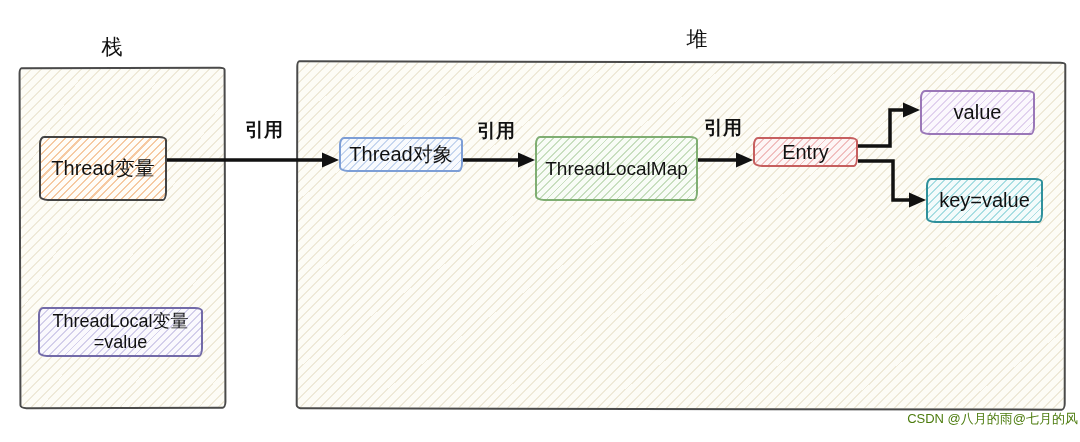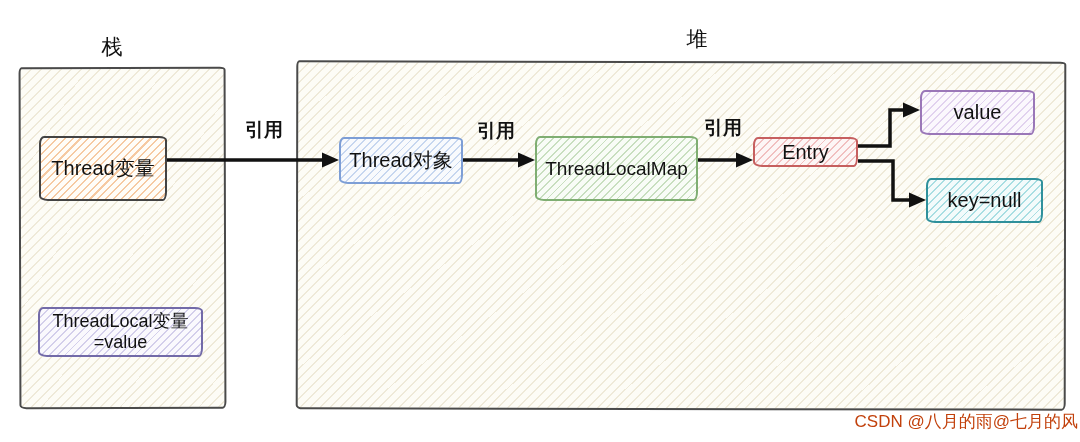--- a/index.html
+++ b/index.html
@@ -64,21 +64,21 @@
   .node-threadlocal-var {
     left: 38px; top: 307px; width: 165px; height: 50px;
     font-size: 18px;
     border-color: #726aa8;
     background-color: #faf9fd;
     background-image: repeating-linear-gradient(135deg,
       rgba(148,138,205,0.38) 0px, rgba(148,138,205,0.38) 1.4px,
       transparent 1.4px, transparent 5.5px);
   }
   .node-thread-obj {
-    left: 339px; top: 137px; width: 124px; height: 47px;
+    left: 339px; top: 137px; width: 124px; height: 35px;
     border-color: #7d9ed6;
     background-color: #f8fafd;
     background-image: repeating-linear-gradient(135deg,
       rgba(130,165,220,0.42) 0px, rgba(130,165,220,0.42) 1.4px,
       transparent 1.4px, transparent 5.5px);
   }
   .node-threadlocal-map {
     left: 535px; top: 136px; width: 163px; height: 65px;
     font-size: 19px;
     border-color: #7fae72;
@@ -139,22 +139,22 @@
   .edge-label-1 { left: 264px; top: 130px; }
   .edge-label-2 { left: 496px; top: 131px; }
   .edge-label-3 { left: 723px; top: 128px; }
 
   
   .watermark {
     position: absolute;
     z-index: 6;
     right: 2px;
     top: 410px;
-    font-size: 17px;
-    color: #c2410c;
+    font-size: 13px;
+    color: #4d7c0f;
     white-space: nowrap;
   }
 </style>
 </head>
 <body>
 
 <div class="canvas">
 
   <div class="region-label stack-label">栈</div>
   <div class="region-label heap-label">堆</div>
@@ -162,21 +162,21 @@
   <div class="region-box stack-box"></div>
   <div class="region-box heap-box"></div>
 
   <div class="node node-thread-var">Thread变量</div>
   <div class="node node-threadlocal-var">ThreadLocal变量
 =value</div>
   <div class="node node-thread-obj">Thread对象</div>
   <div class="node node-threadlocal-map">ThreadLocalMap</div>
   <div class="node node-entry">Entry</div>
   <div class="node node-value">value</div>
-  <div class="node node-key-null">key=null</div>
+  <div class="node node-key-null">key=value</div>
 
   <svg class="arrows" width="1080" height="442">
     <g>
       <line class="arrow-line" x1="167" y1="160" x2="324" y2="160"></line>
       <polygon class="arrow-head" points="339,160 322,152.5 322,167.5"></polygon>
     </g>
     <g>
       <line class="arrow-line" x1="463" y1="160" x2="521" y2="160"></line>
       <polygon class="arrow-head" points="535,160 518,152.5 518,167.5"></polygon>
     </g>

